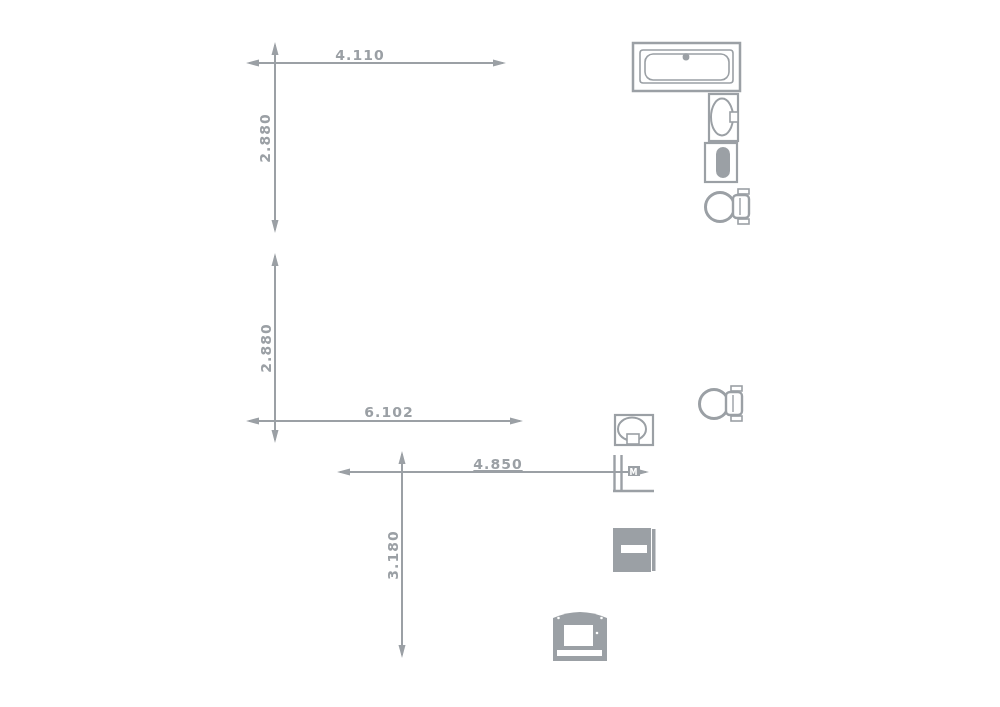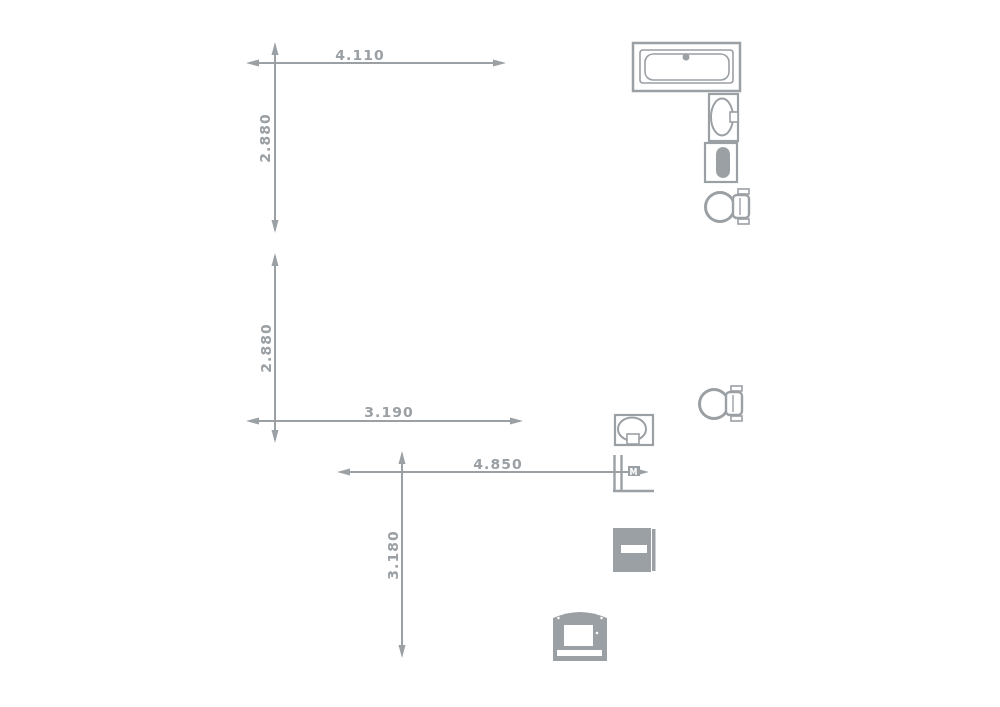--- a/index.html
+++ b/index.html
@@ -143,18 +143,18 @@
       <circle cx="597" cy="633" r="1.3" fill="#ffffff"></circle>
     </g>
   </svg>
 
   <div class="dim-label" style="left:360px; top:55px;">4.110</div>
 
   <div class="dim-label vertical" style="left:265px; top:138px;">2.880</div>
 
   <div class="dim-label vertical" style="left:266px; top:348px;">2.880</div>
 
-  <div class="dim-label" style="left:389px; top:412px;">3.190</div>
+  <div class="dim-label" style="left:389px; top:412px;">6.102</div>
 
-  <div class="dim-label" style="left:498px; top:464px;">4.850</div>
+  <div class="dim-label" style="left:498px; top:464px;text-decoration:underline;">4.850</div>
 
   <div class="dim-label vertical" style="left:393px; top:555px;">3.180</div>
 </div>
 
 </body></html>

